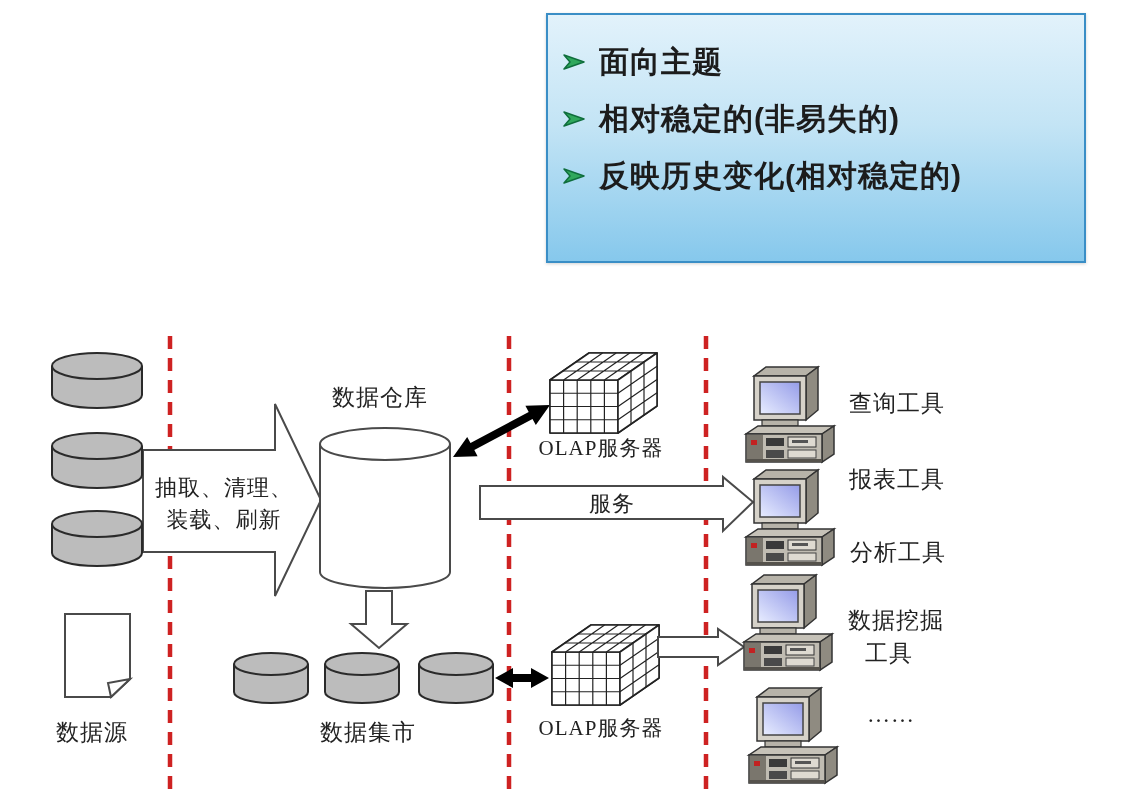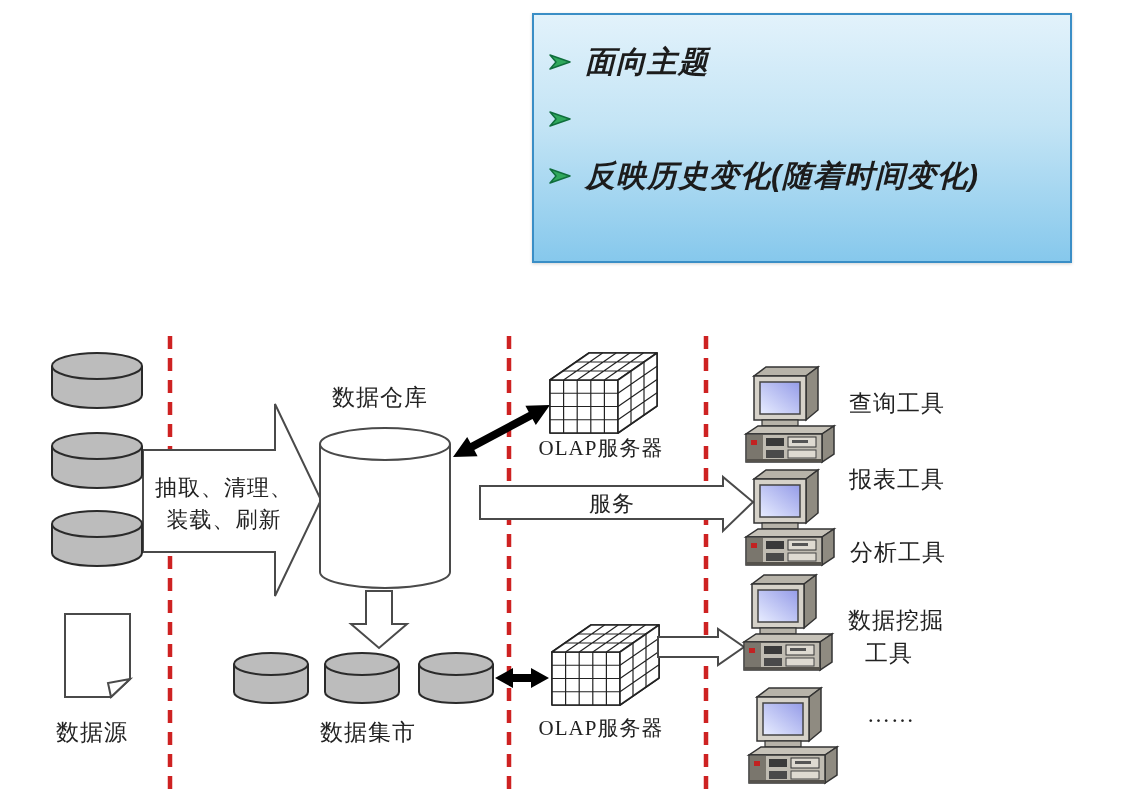--- a/index.html
+++ b/index.html
@@ -2,26 +2,25 @@
 <html><head>
 <meta charset="utf-8">
 <style>
   html,body{margin:0;padding:0;}
   body{
     width:1133px;height:798px;position:relative;background:#ffffff;
     font-family:"Liberation Sans","DejaVu Sans",sans-serif;overflow:hidden;
   }
   
   .panel{
-    position:absolute;left:532px;top:13px;width:540px;height:250px;
+    position:absolute;left:546px;top:13px;width:540px;height:250px;
     box-sizing:border-box;border:2px solid #3a8ec6;
     background:linear-gradient(180deg,#e2f2fb 0%,#c3e4f5 45%,#86c8ec 100%);
     box-shadow:0 1px 3px rgba(0,0,0,.18);
     padding:18px 8px 0 14px;
-    font-style:italic;
   }
   .bullet-row{display:flex;align-items:center;gap:13px;height:57px;}
   .bullet-glyph{flex:0 0 auto;width:24px;height:24px;}
   .bullet-text{
     font-weight:bold;font-size:30px;color:#1c1c1c;line-height:1;
     letter-spacing:1px;white-space:nowrap;
     font-family:"Liberation Sans","DejaVu Sans",sans-serif;
   }
   
   .diagram{position:absolute;left:0;top:328px;width:1133px;height:470px;}
@@ -46,26 +45,27 @@
   <div class="bullet-row">
     <svg class="bullet-glyph" viewBox="0 0 24 24">
       <polygon points="2,5 22,12 2,19 8,12" fill="#2fa85c" stroke="#0f6e3c" stroke-width="1.5" stroke-linejoin="round"></polygon>
     </svg>
     <span class="bullet-text">面向主题</span>
   </div>
   <div class="bullet-row">
     <svg class="bullet-glyph" viewBox="0 0 24 24">
       <polygon points="2,5 22,12 2,19 8,12" fill="#2fa85c" stroke="#0f6e3c" stroke-width="1.5" stroke-linejoin="round"></polygon>
     </svg>
+    <span class="bullet-text">相对稳定的(非易失的)</span>
   </div>
   <div class="bullet-row">
     <svg class="bullet-glyph" viewBox="0 0 24 24">
       <polygon points="2,5 22,12 2,19 8,12" fill="#2fa85c" stroke="#0f6e3c" stroke-width="1.5" stroke-linejoin="round"></polygon>
     </svg>
-    <span class="bullet-text">反映历史变化(随着时间变化)</span>
+    <span class="bullet-text">反映历史变化(相对稳定的)</span>
   </div>
 </div>
 
 <svg class="diagram" viewBox="0 328 1133 470">
   <defs>
     <linearGradient id="scr" x1="0" y1="1" x2="1" y2="0">
       <stop offset="0" stop-color="#e8edff"></stop>
       <stop offset="1" stop-color="#959ce8"></stop>
     </linearGradient>
 

